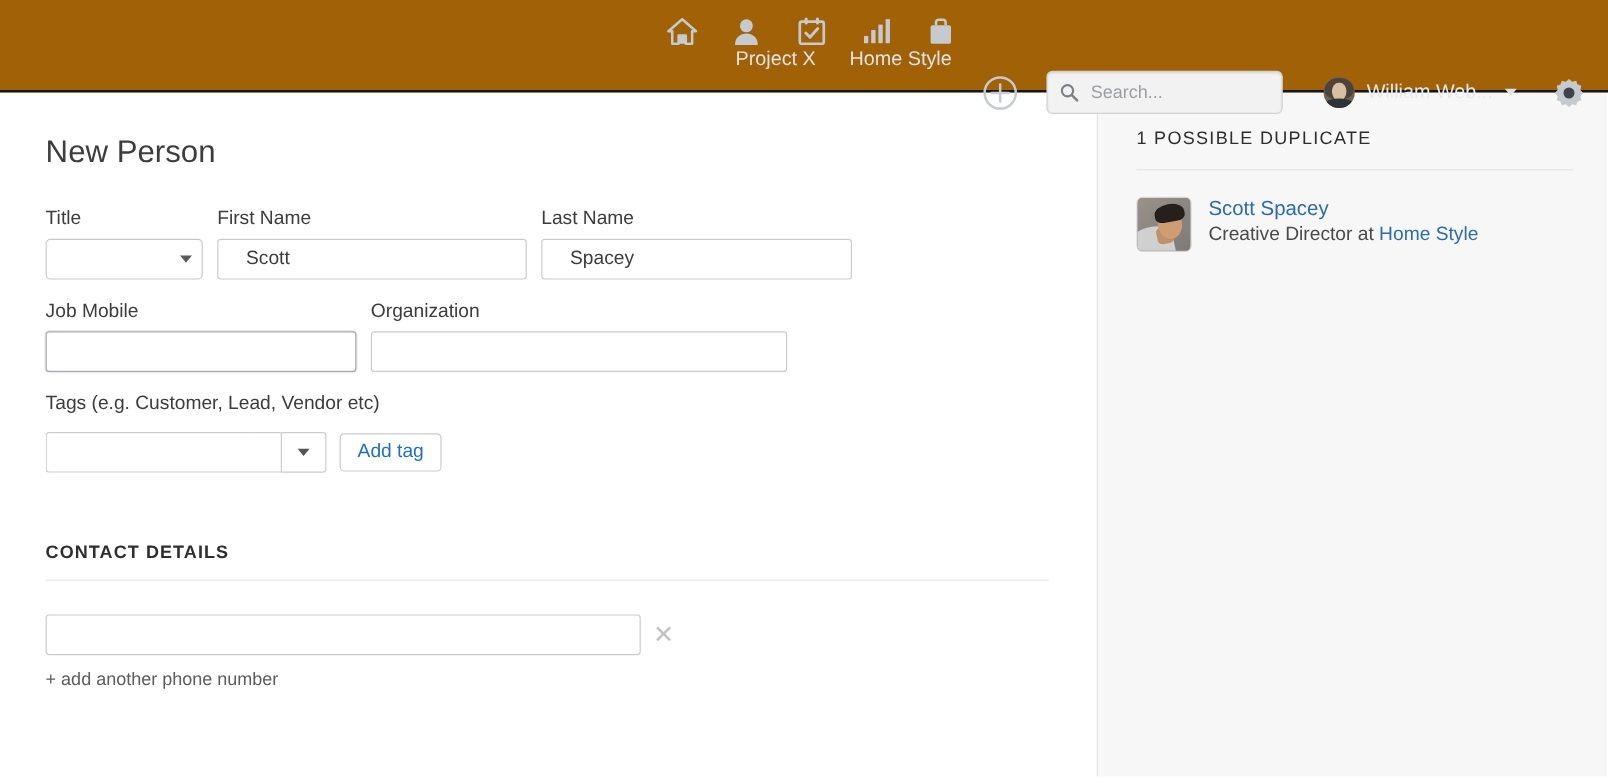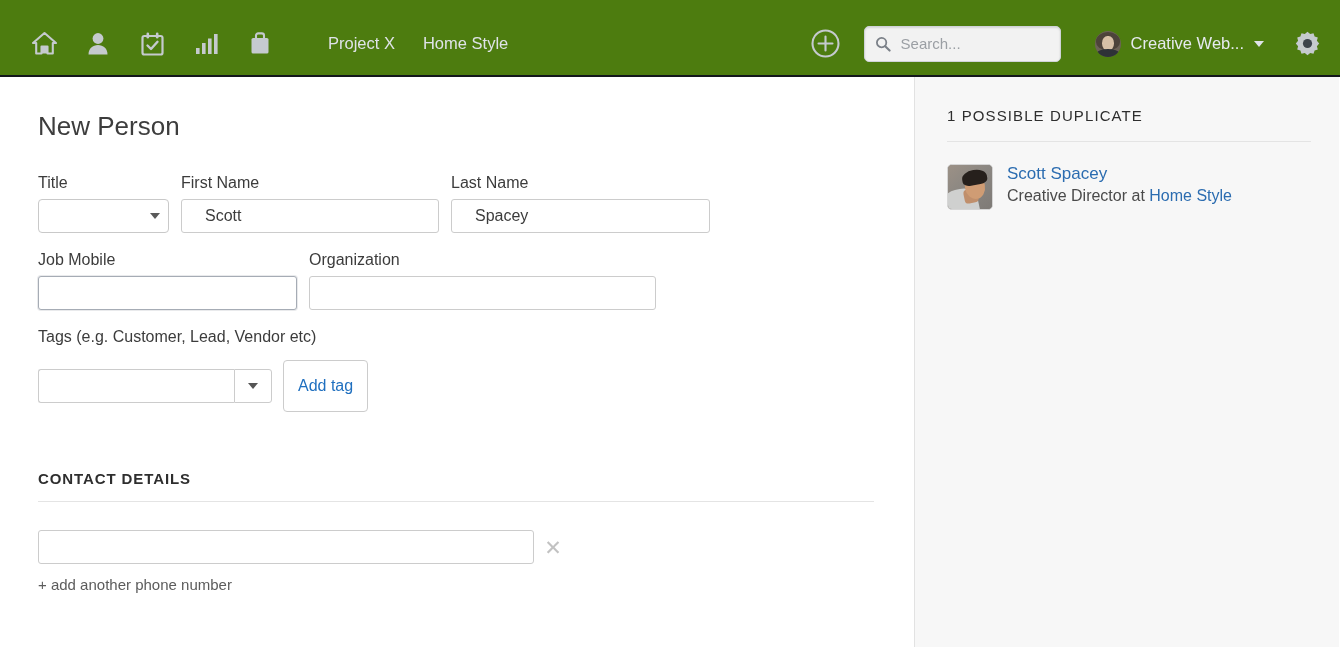--- a/index.html
+++ b/index.html
@@ -8,26 +8,27 @@
     width: 1340px; height: 649px;
     background: #ffffff;
     font-family: "Liberation Sans", sans-serif;
     color: #333333;
     overflow: hidden;
   }
 
   
   .topbar {
     height: 77px;
-    background: #4d7c0f;
+    background: #a16207;
     border-bottom: 2px solid #13171c;
     display: flex;
     align-items: center;
     padding: 12px 18px 0 30px;
     position: relative;
+    flex-direction: column;
   }
   .nav-icons { display: flex; align-items: center; gap: 26px; }
   .nav-icon {
     width: 28px; height: 28px;
     display: flex; align-items: center; justify-content: center;
     cursor: pointer;
   }
   .nav-icon svg { display: block; }
 
   .nav-links { display: flex; align-items: center; gap: 28px; margin-left: 54px; }
@@ -175,21 +176,21 @@
   .tag-drop {
     width: 38px; height: 34px;
     border: 1px solid #cccccc;
     border-radius: 0 3px 3px 0;
     background: #fff;
     display: flex; align-items: center; justify-content: center;
     cursor: pointer;
   }
   .tag-drop .sel-caret { margin-left: 0; border-top-color: #555; }
   .btn-outline {
-    height: 52px;
+    height: 32px;
     padding: 0 14px;
     border: 1px solid #cccccc;
     border-radius: 4px;
     background: #ffffff;
     color: #1f6fbf;
     font-family: "Liberation Sans", sans-serif;
     font-size: 16px;
     cursor: pointer;
   }
 
@@ -349,21 +350,21 @@
       </span>
       <input class="search-input" type="text" placeholder="Search..." style="">
     </div>
 
     <div class="user-menu">
       <span class="avatar-sm">
         <span class="hair"></span>
           <span class="face"></span>
           <span class="body"></span>
       </span>
-      <span class="user-name">Creative Web...</span>
+      <span class="user-name">William Web...</span>
       <span class="caret-down"></span>
     </div>
 
     <div class="gear-btn" title="Settings">
       <svg width="27" height="27" viewBox="0 0 27 27" aria-hidden="true">
         <path d="M13.5 1.8 L16.2 4.1 L19.5 3.2 L20.6 6.4 L23.8 7.5 L22.9 10.8 L25.2 13.5 L22.9 16.2 L23.8 19.5 L20.6 20.6 L19.5 23.8 L16.2 22.9 L13.5 25.2 L10.8 22.9 L7.5 23.8 L6.4 20.6 L3.2 19.5 L4.1 16.2 L1.8 13.5 L4.1 10.8 L3.2 7.5 L6.4 6.4 L7.5 3.2 L10.8 4.1 Z" fill="#c5cace"></path>
         <circle cx="13.5" cy="13.5" r="4.6" fill="#3c434c"></circle>
       </svg>
     </div>
 

